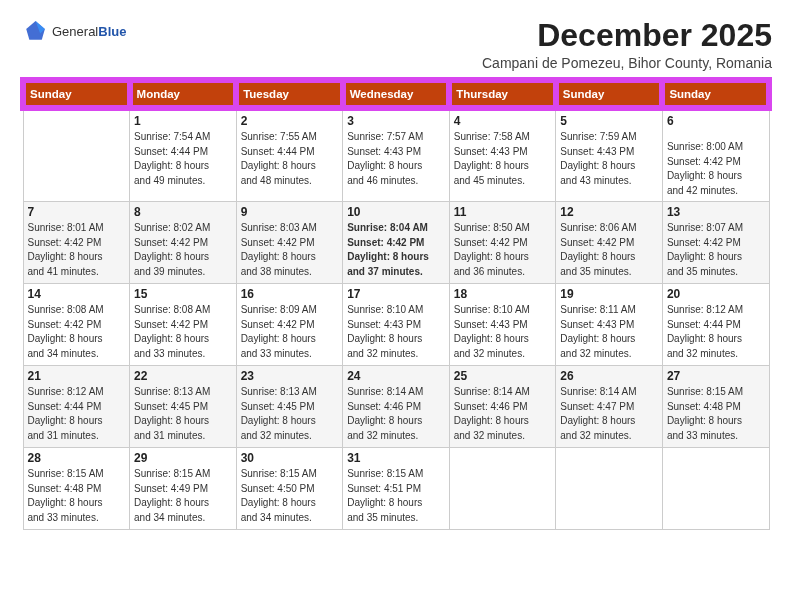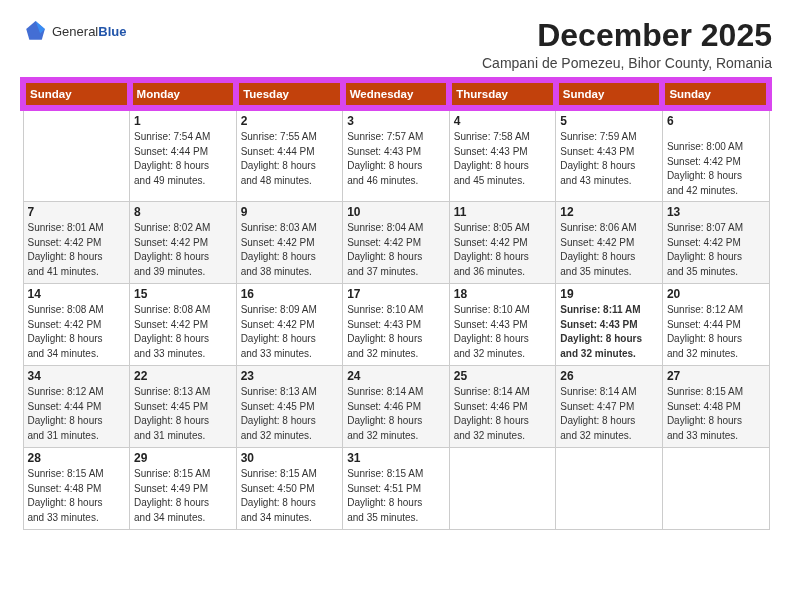--- a/index.html
+++ b/index.html
@@ -188,28 +188,28 @@
           </td>
           <td>
             <span class="day-number">9</span>
             <div class="day-info" style="white-space: pre-line;">Sunrise: 8:03 AM
 Sunset: 4:42 PM
 Daylight: 8 hours
 and 38 minutes.</div>
           </td>
           <td>
             <span class="day-number">10</span>
-            <div class="day-info" style="white-space: pre-line;">Sunrise: 8:04 AM
+            <div class="day-info" style="white-space: pre-line; font-weight: bold;">Sunrise: 8:04 AM
 Sunset: 4:42 PM
 Daylight: 8 hours
 and 37 minutes.</div>
           </td>
           <td>
             <span class="day-number">11</span>
-            <div class="day-info" style="white-space: pre-line;">Sunrise: 8:05 AM
+            <div class="day-info" style="white-space: pre-line;">Sunrise: 8:50 AM
 Sunset: 4:42 PM
 Daylight: 8 hours
 and 36 minutes.</div>
           </td>
           <td>
             <span class="day-number">12</span>
             <div class="day-info" style="white-space: pre-line;">Sunrise: 8:06 AM
 Sunset: 4:42 PM
 Daylight: 8 hours
 and 35 minutes.</div>
@@ -253,36 +253,36 @@
           </td>
           <td>
             <span class="day-number">18</span>
             <div class="day-info" style="white-space: pre-line;">Sunrise: 8:10 AM
 Sunset: 4:43 PM
 Daylight: 8 hours
 and 32 minutes.</div>
           </td>
           <td>
             <span class="day-number">19</span>
-            <div class="day-info" style="white-space: pre-line; font-weight: bold;">Sunrise: 8:11 AM
+            <div class="day-info" style="white-space: pre-line;">Sunrise: 8:11 AM
 Sunset: 4:43 PM
 Daylight: 8 hours
 and 32 minutes.</div>
           </td>
           <td>
             <span class="day-number">20</span>
             <div class="day-info" style="white-space: pre-line;">Sunrise: 8:12 AM
 Sunset: 4:44 PM
 Daylight: 8 hours
 and 32 minutes.</div>
           </td>
         </tr>
         <tr>
           <td>
-            <span class="day-number">34</span>
+            <span class="day-number">21</span>
             <div class="day-info" style="white-space: pre-line;">Sunrise: 8:12 AM
 Sunset: 4:44 PM
 Daylight: 8 hours
 and 31 minutes.</div>
           </td>
           <td>
             <span class="day-number">22</span>
             <div class="day-info" style="white-space: pre-line;">Sunrise: 8:13 AM
 Sunset: 4:45 PM
 Daylight: 8 hours

